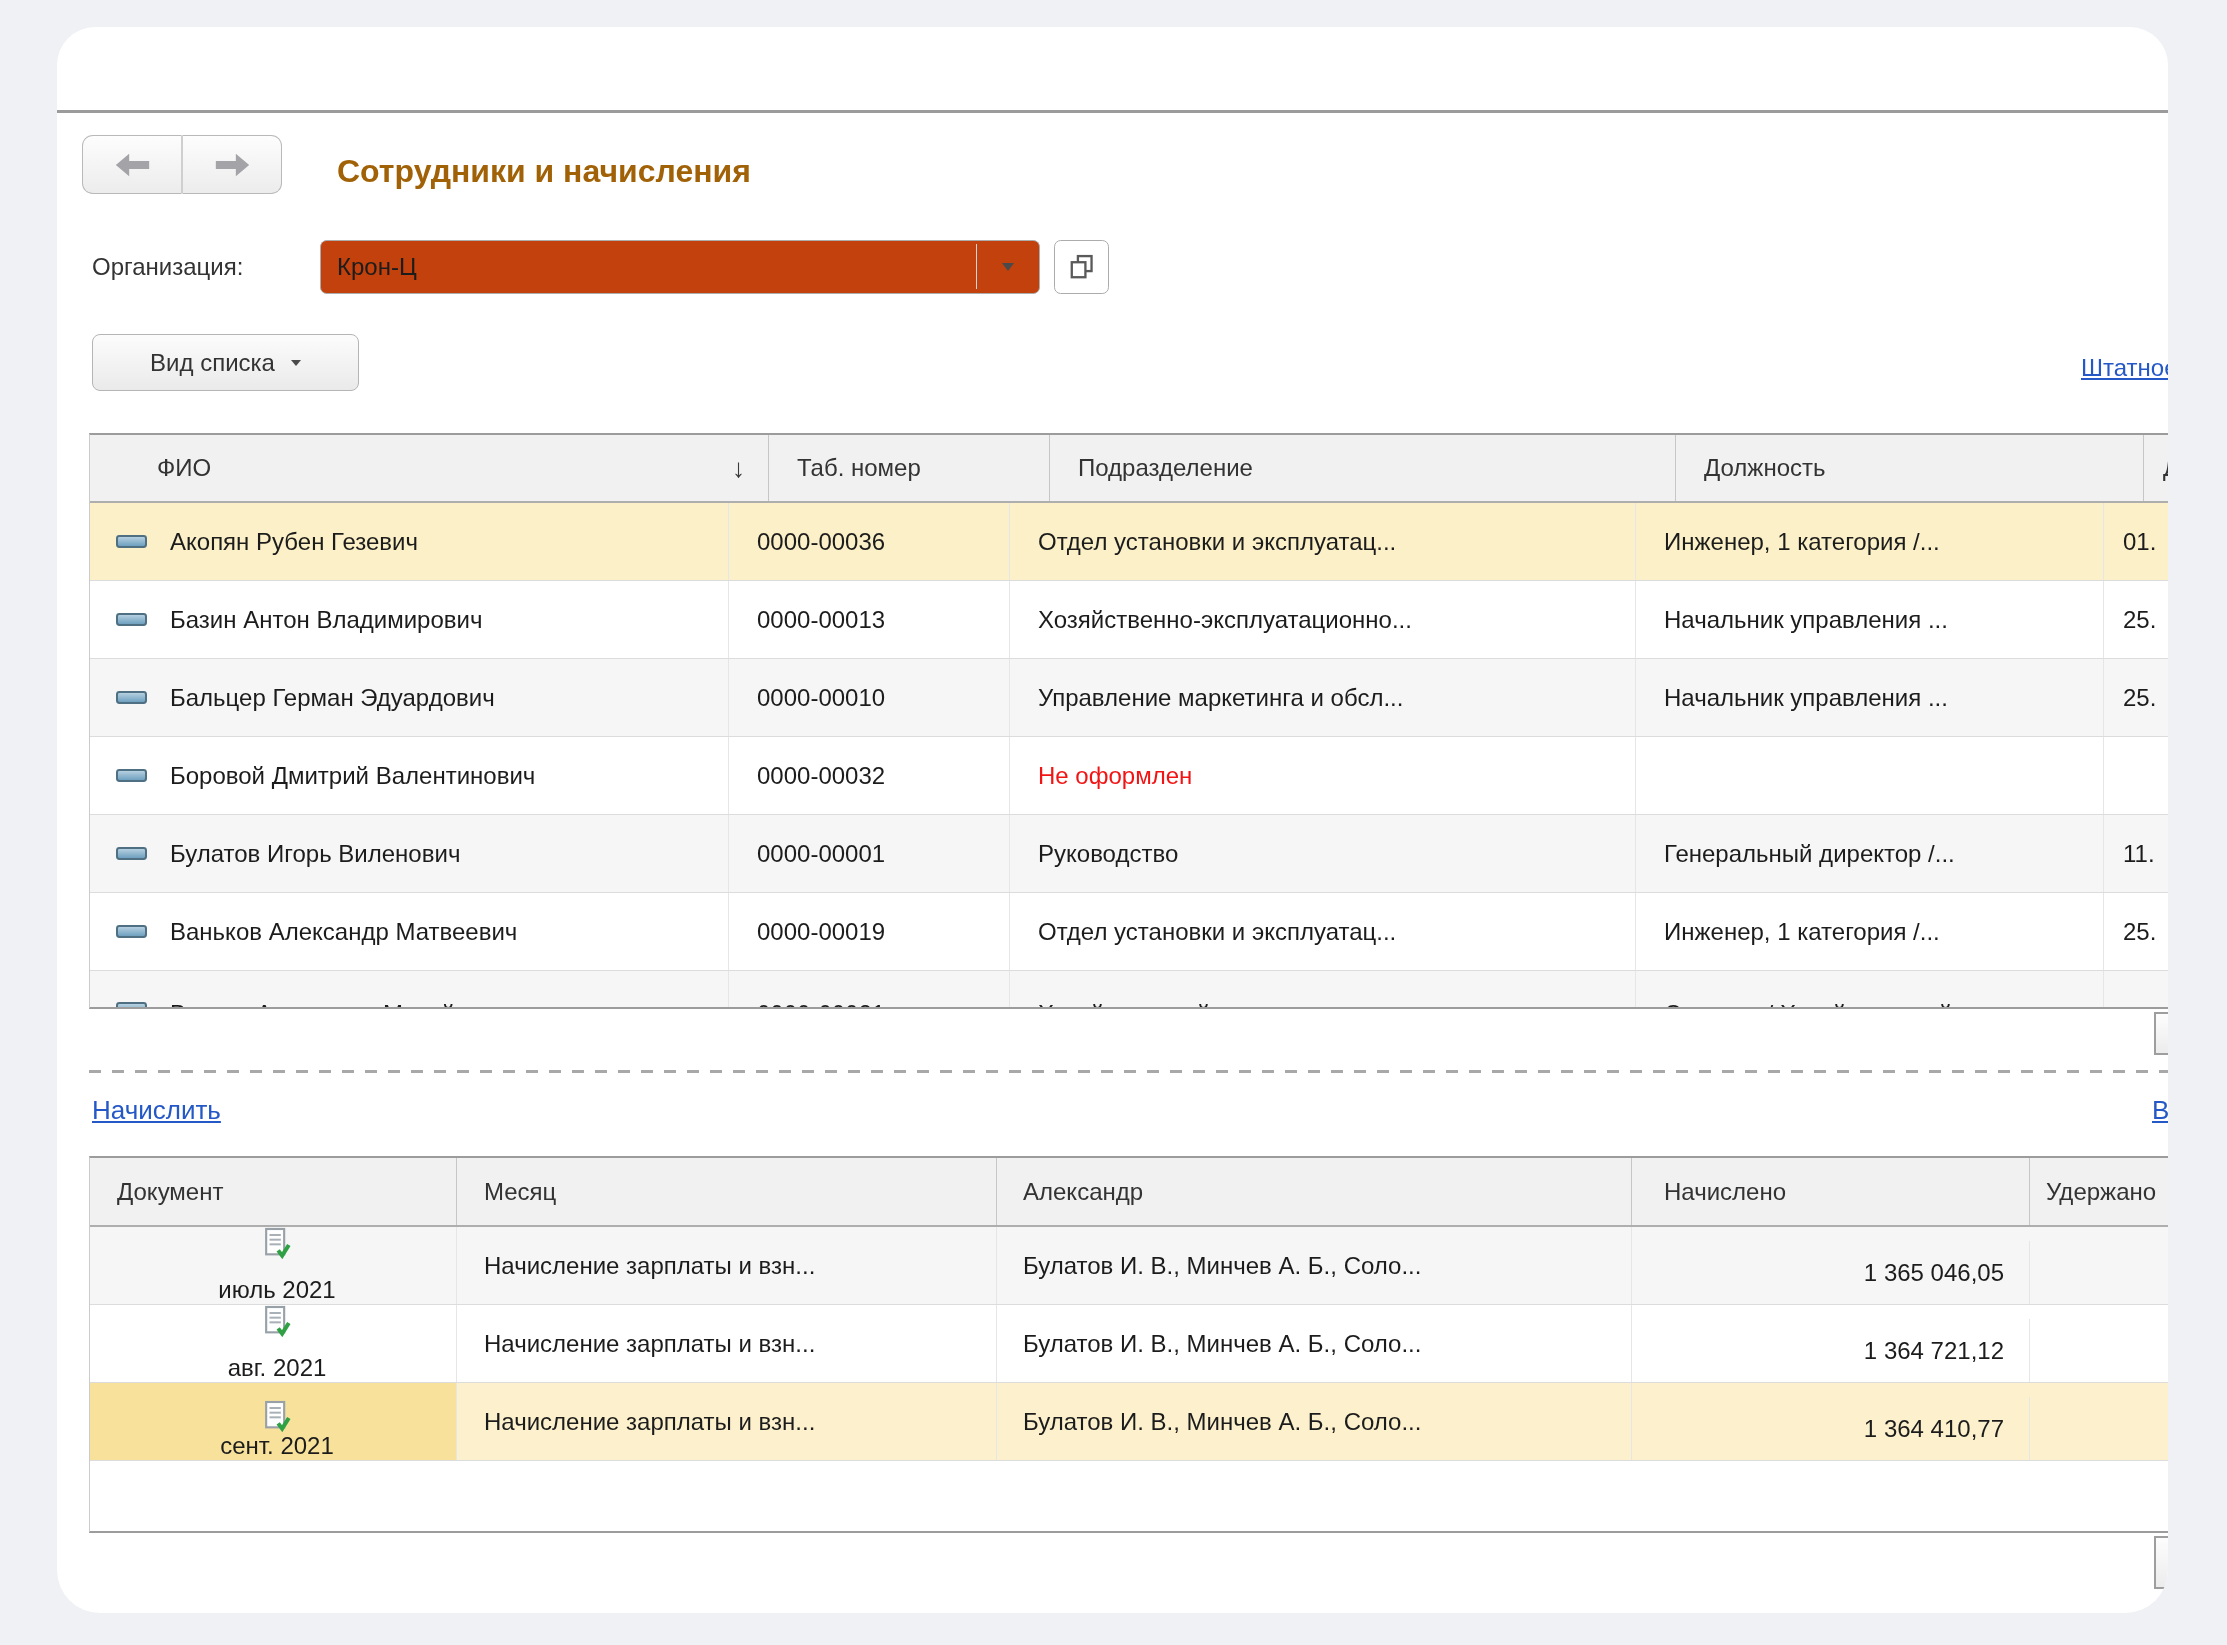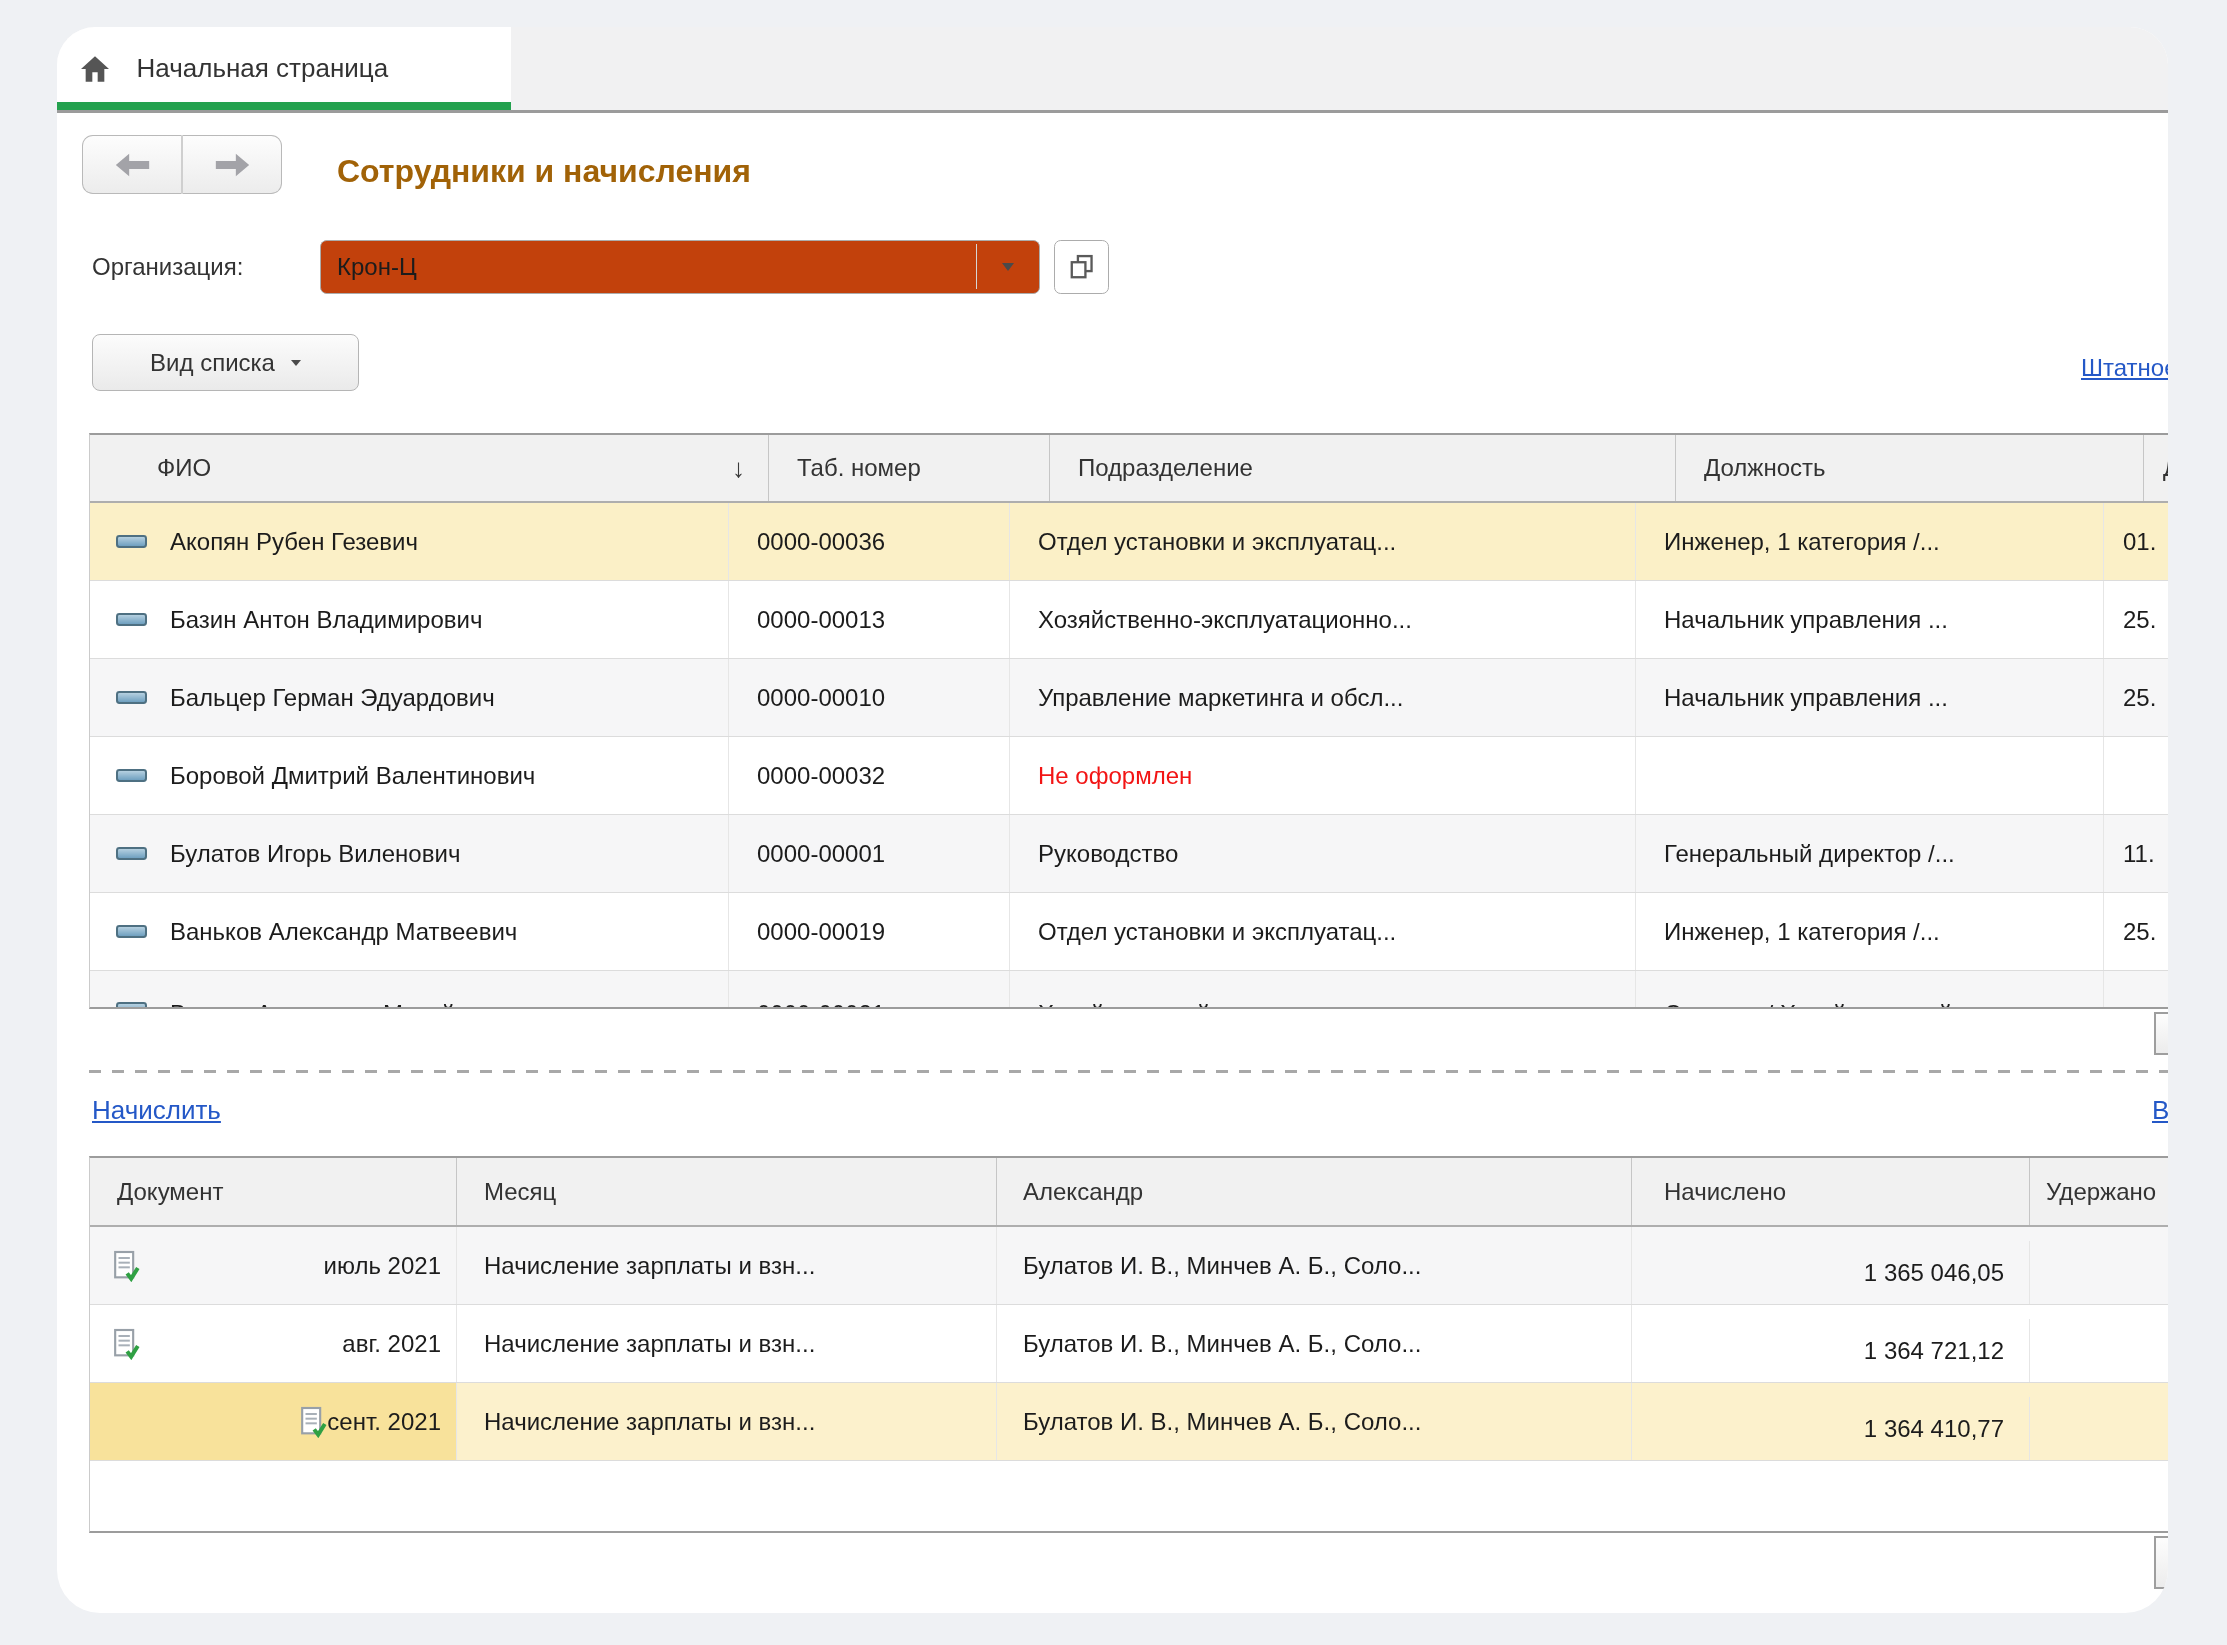--- a/index.html
+++ b/index.html
@@ -71,21 +71,21 @@
   .cell-date{padding-left:19px;}
   .th-date{padding-left:19px;}
   .red{color:#F21414;}
   .row.partial{height:36px;border-bottom:none;overflow:hidden;}
   .row.partial .cell{align-items:flex-start;padding-top:30px;line-height:26px;}
   .row.partial .emp-ic{margin-top:1.3px;}
 
   
   #t2{top:1129px;}
   #t2 .t-head{height:67px;}
-  .cell-month{justify-content:space-between;padding:0 15px 0 23px;}
+  .cell-month{justify-content:space-between;padding:0 15px 0 23px;flex-direction:column;}
   .month-txt{text-align:right;}
   .cell-sum{justify-content:flex-end;padding-right:25px;margin-top:14px;}
   .row.sel2{background:#FCF1CC;}
   .row.sel2 .cell-month{background:#F8E29B;justify-content:flex-end;}
   .t2-filler{height:70px;background:#fff;}
   .th-ded{padding-left:16px;}
   .doc-ic{flex:0 0 27px;margin-right:0;}
 
   
   .splitter{position:absolute;left:32px;top:1043px;width:2079px;height:3.4px;
@@ -97,31 +97,20 @@
         box-sizing:border-box;}
   #stub1{left:2097px;top:985px;height:43px;}
   #stub2{left:2097px;top:1509px;height:53px;}
 </style>
 </head>
 <body>
 
 <div class="page">
   <div class="card">
 
-    <div class="tabstrip">
-      <div class="tab">
-        <span style="display:flex;">
-          <svg width="32" height="32" viewBox="0 0 24 24">
-              <path d="M12 2.5 L22.5 12 H19 V21.5 H14 V14.5 H10 V21.5 H5 V12 H1.5 Z" fill="#555"></path>
-            </svg>
-        </span>
-        <span>Начальная страница</span>
-      </div>
-      <div class="tab-underline"></div>
-    </div>
     <div class="strip-divider"></div>
 
     <div class="nav">
       <button class="b-l">
         <span style="display:flex;">
           <svg width="45" height="28" viewBox="0 0 33 21">
               <path d="M14 2 L4 10.5 L14 19 V13.5 H29 V7.5 H14 Z" fill="#A3A3A8"></path>
             </svg>
         </span>
       </button>

